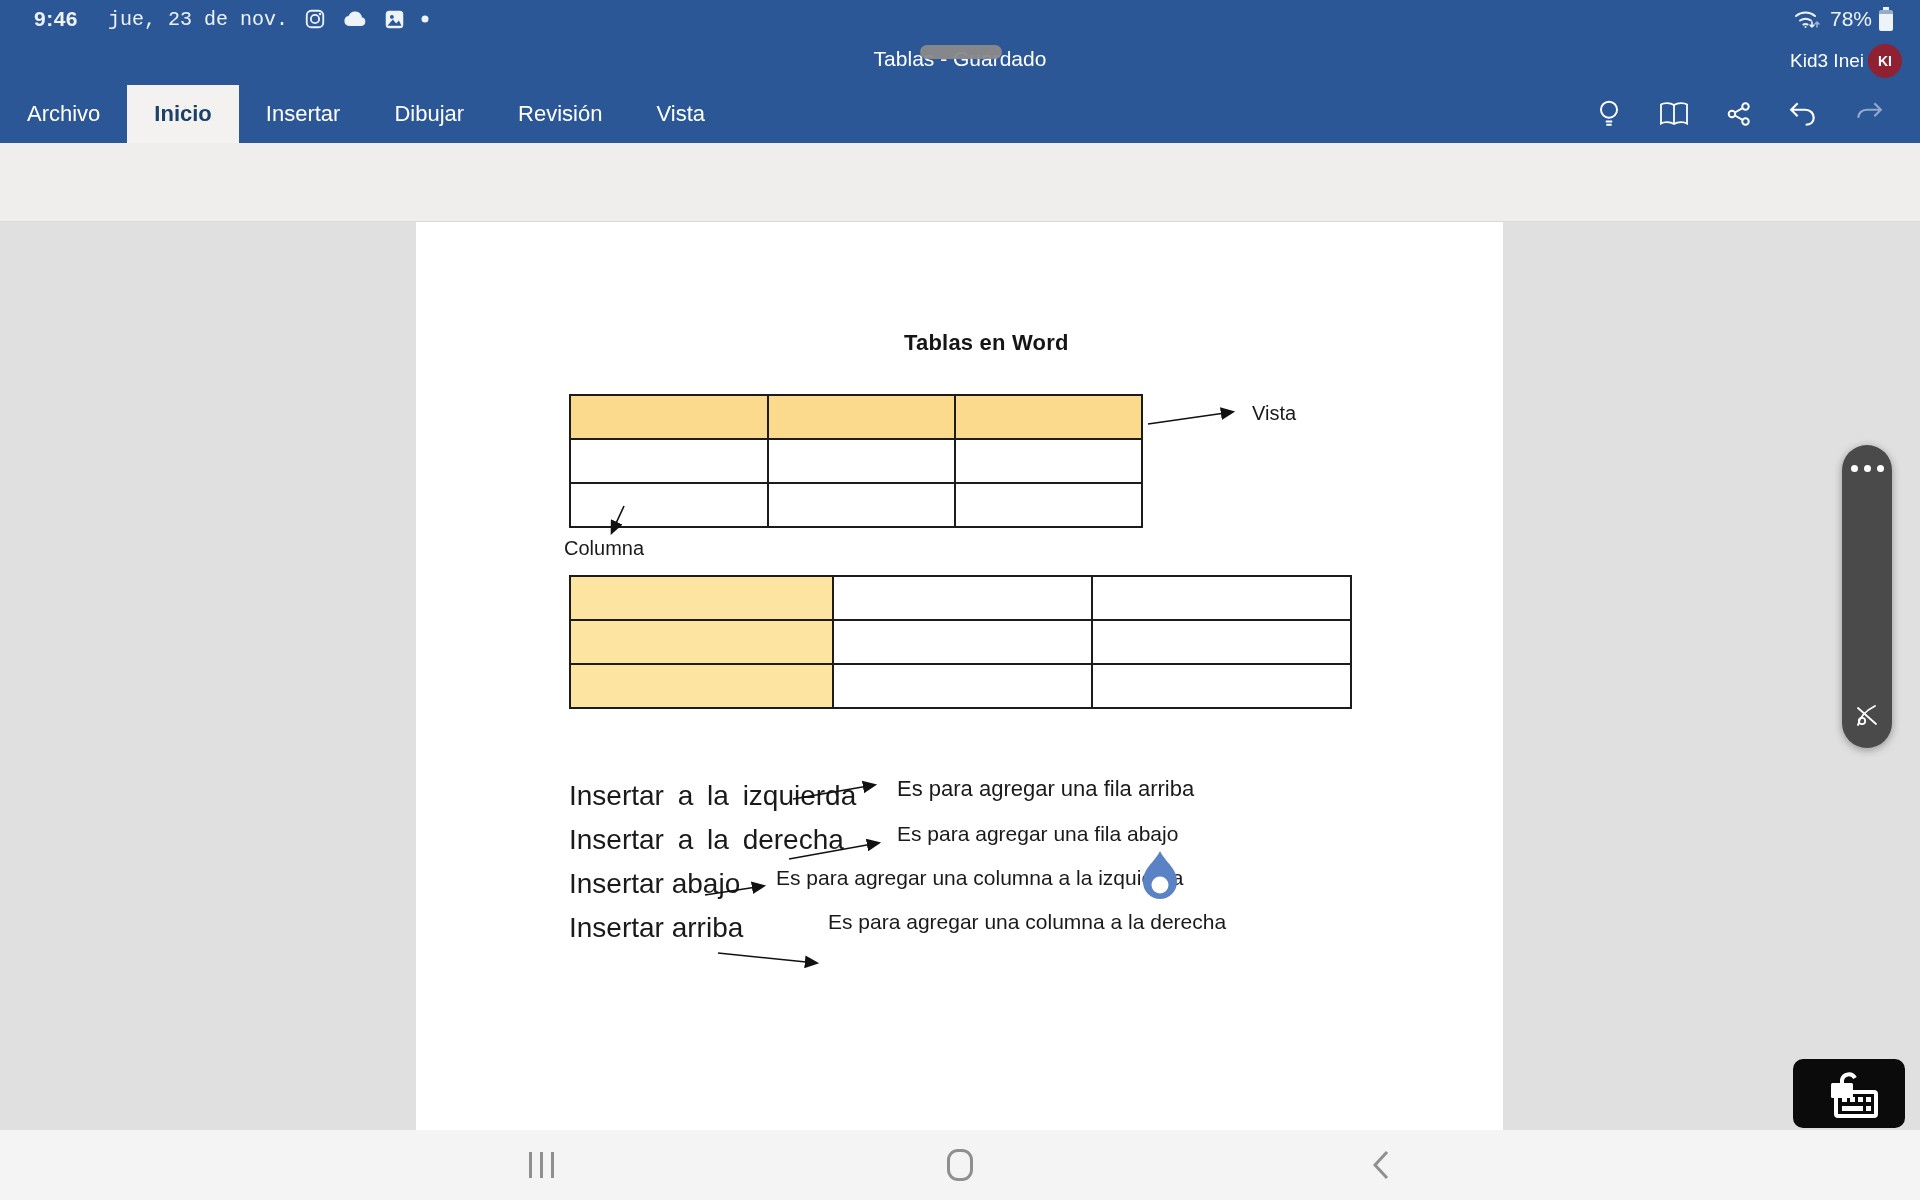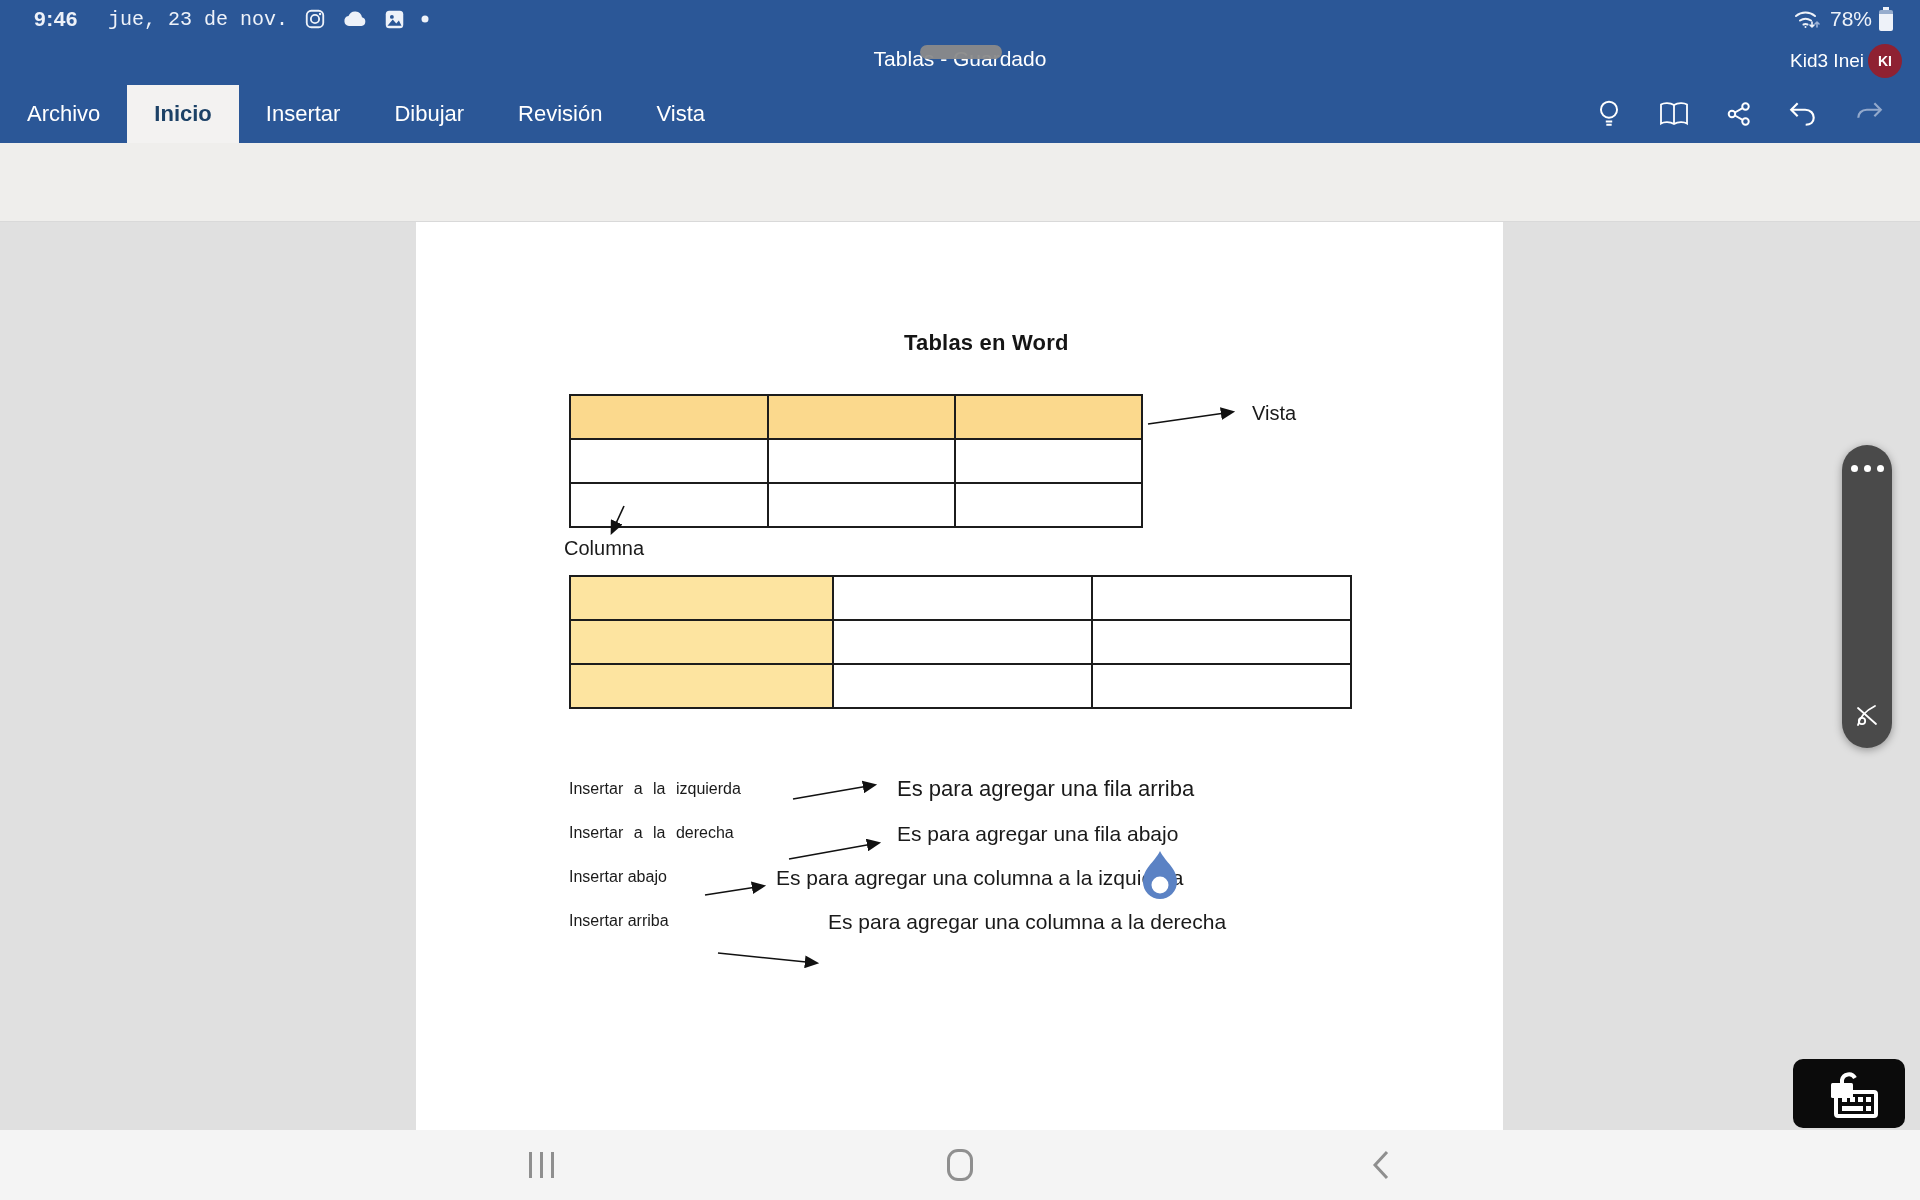--- a/index.html
+++ b/index.html
@@ -46,21 +46,21 @@
   .wtable { position:absolute; border-collapse:collapse; }
   .wtable td { border:2px solid #1c1c1c; padding:0; }
   #table1 { left:153px; top:172px; }
   #table1 td { width:187px; height:44px; }
   #table1 td:first-child { width:198px; }
   #table1 tr:first-child td { background:#fbd98d; }
   #table2 { left:153px; top:353px; }
   #table2 td { width:259px; height:44px; }
   #table2 td:first-child { background:#fde4a0; width:263px; }
   .doc-label { position:absolute; font-size:20px; color:#1a1a1a; }
-  .line-label { position:absolute; font-size:16px; color:#1a1a1a; word-spacing:6px; }
+  .line-label { position:absolute; font-size:28px; color:#1a1a1a; word-spacing:6px; }
   .line-desc { position:absolute; font-size:21px; color:#1a1a1a; }
   #arrow-layer { position:absolute; left:0; top:0; width:1087px; height:908px; pointer-events:none; }
 
   
   #pen-pill { left:1842px; top:445px; width:50px; height:303px; background:#4a4a4a; border-radius:26px;
               box-shadow:0 2px 8px rgba(0,0,0,.35); display:flex; flex-direction:column; align-items:center; }
   #pill-dots { margin-top:20px; display:flex; gap:6px; }
   #pill-dots span { width:7px; height:7px; border-radius:50%; background:#fff; display:block; }
   #pill-pen { margin-top:auto; margin-bottom:16px; }
   #kbd-btn { left:1793px; top:1059px; width:112px; height:69px; background:#0b0b0b; border-radius:10px;

